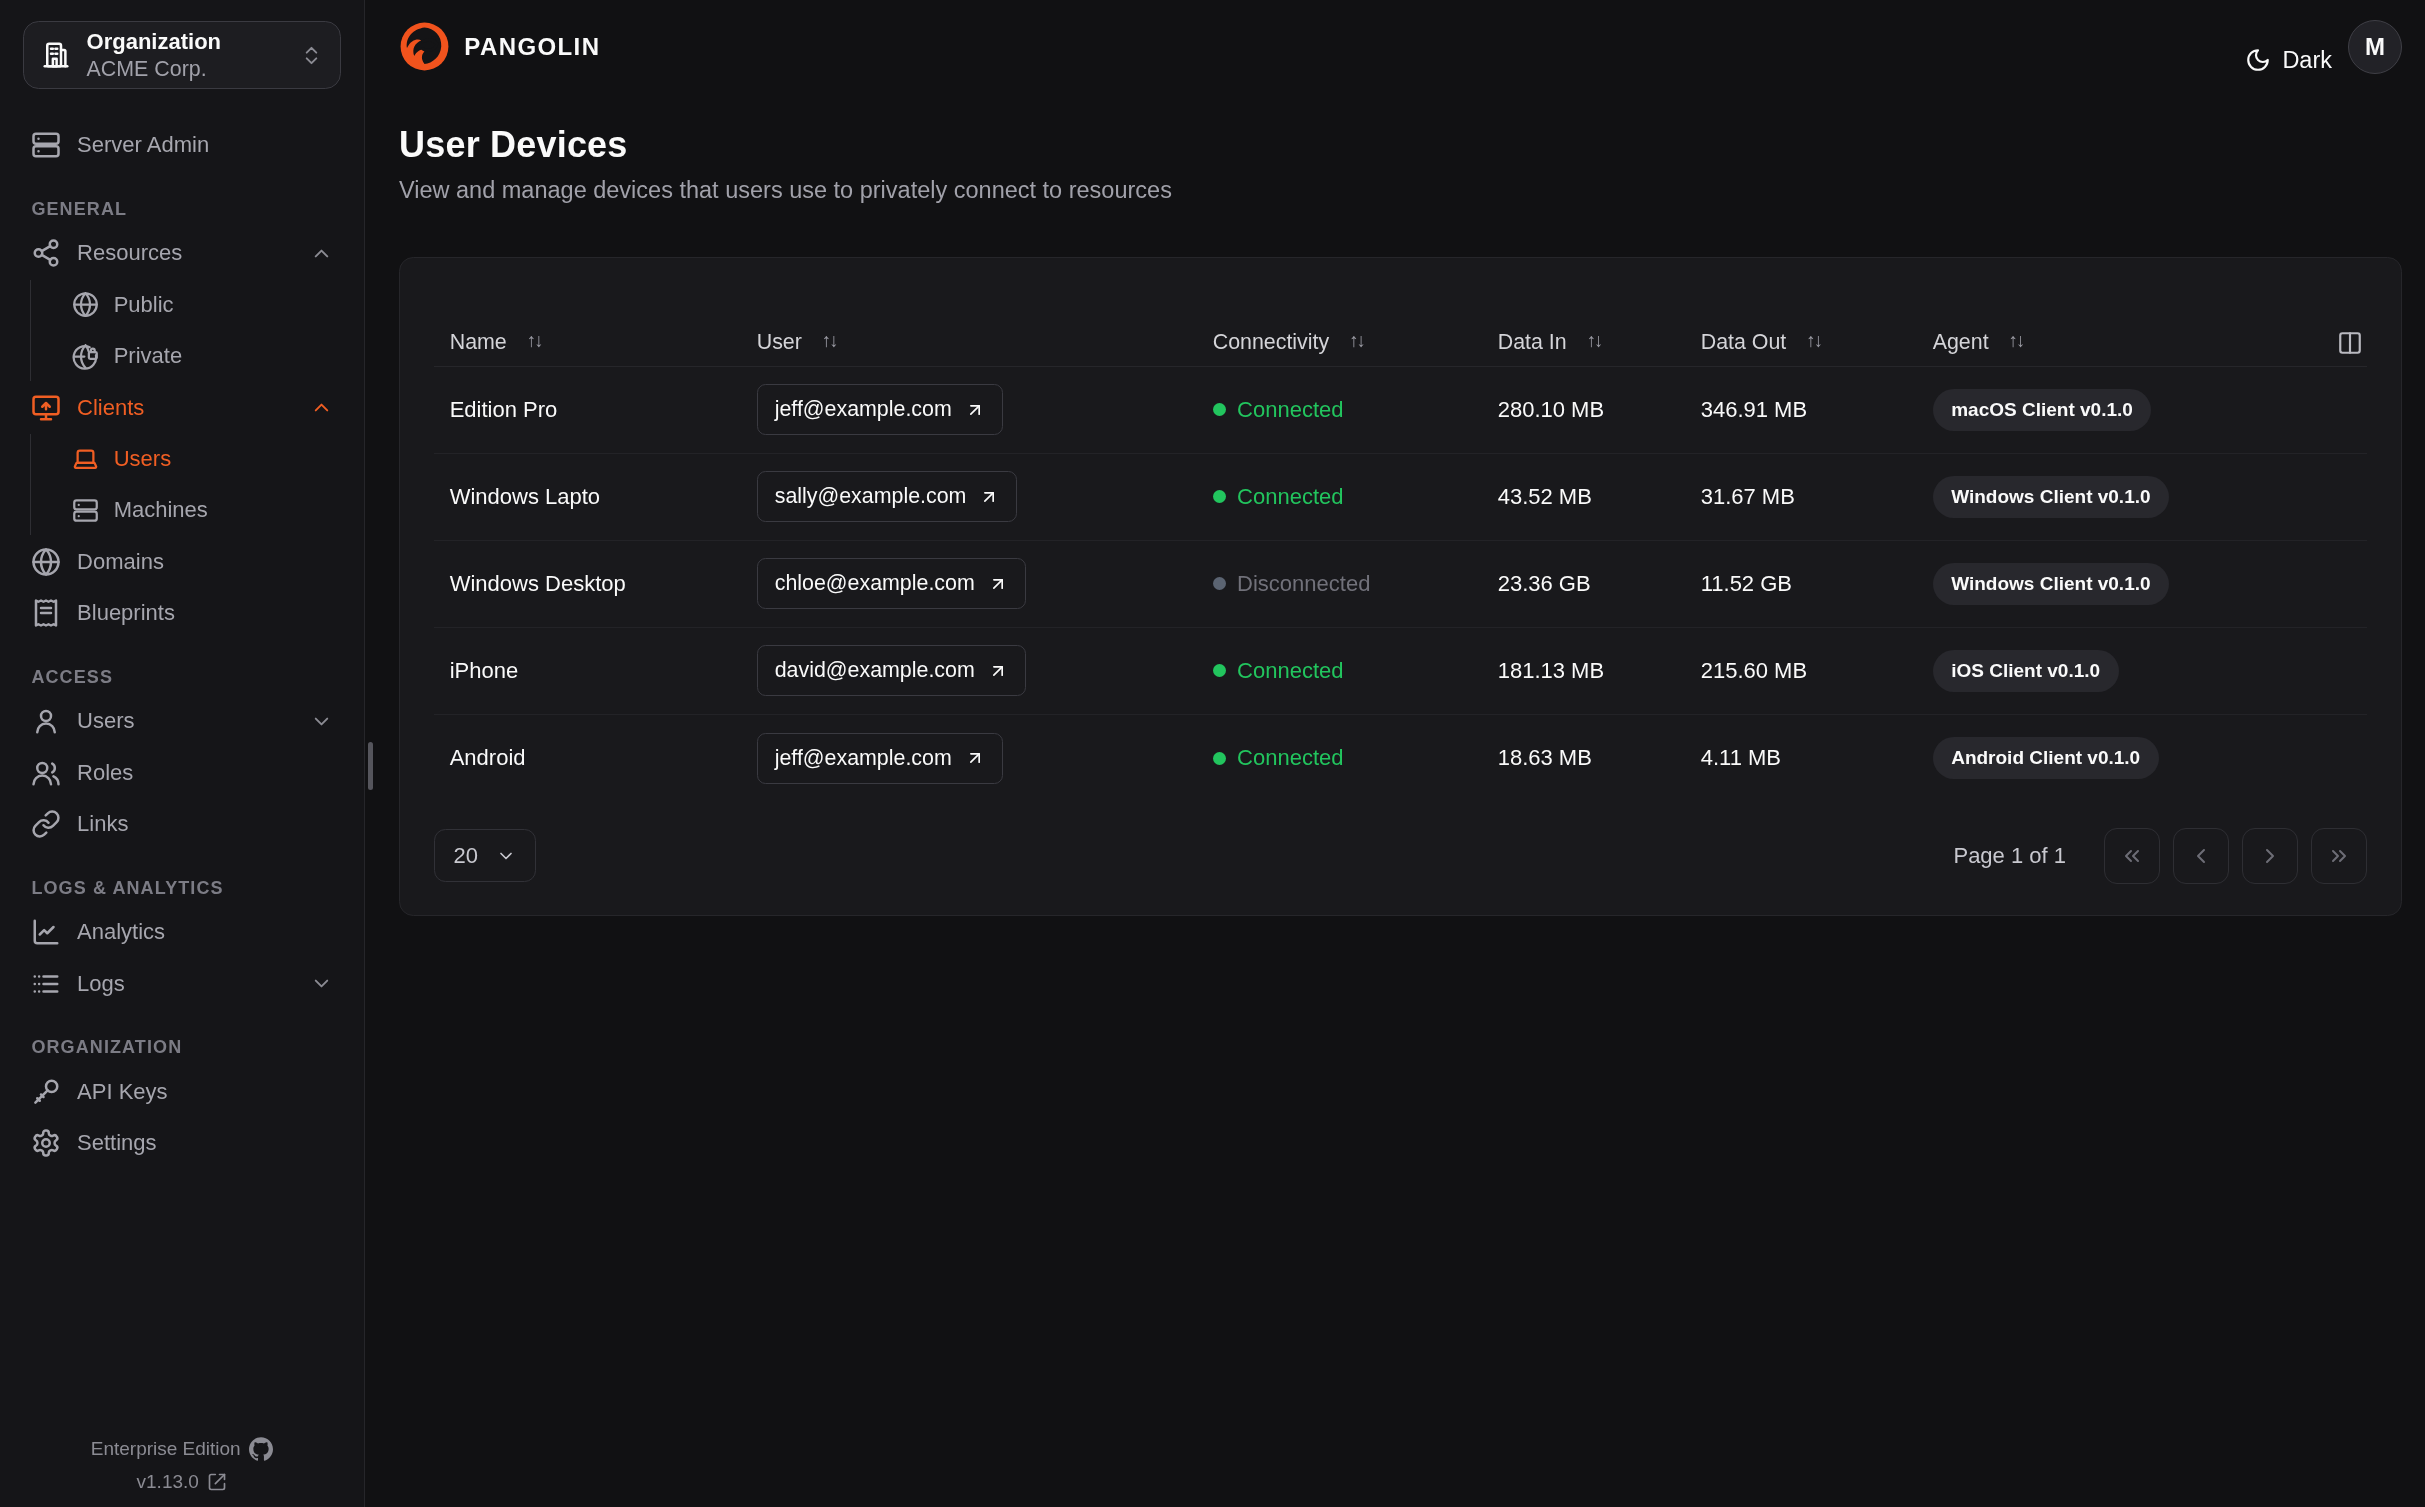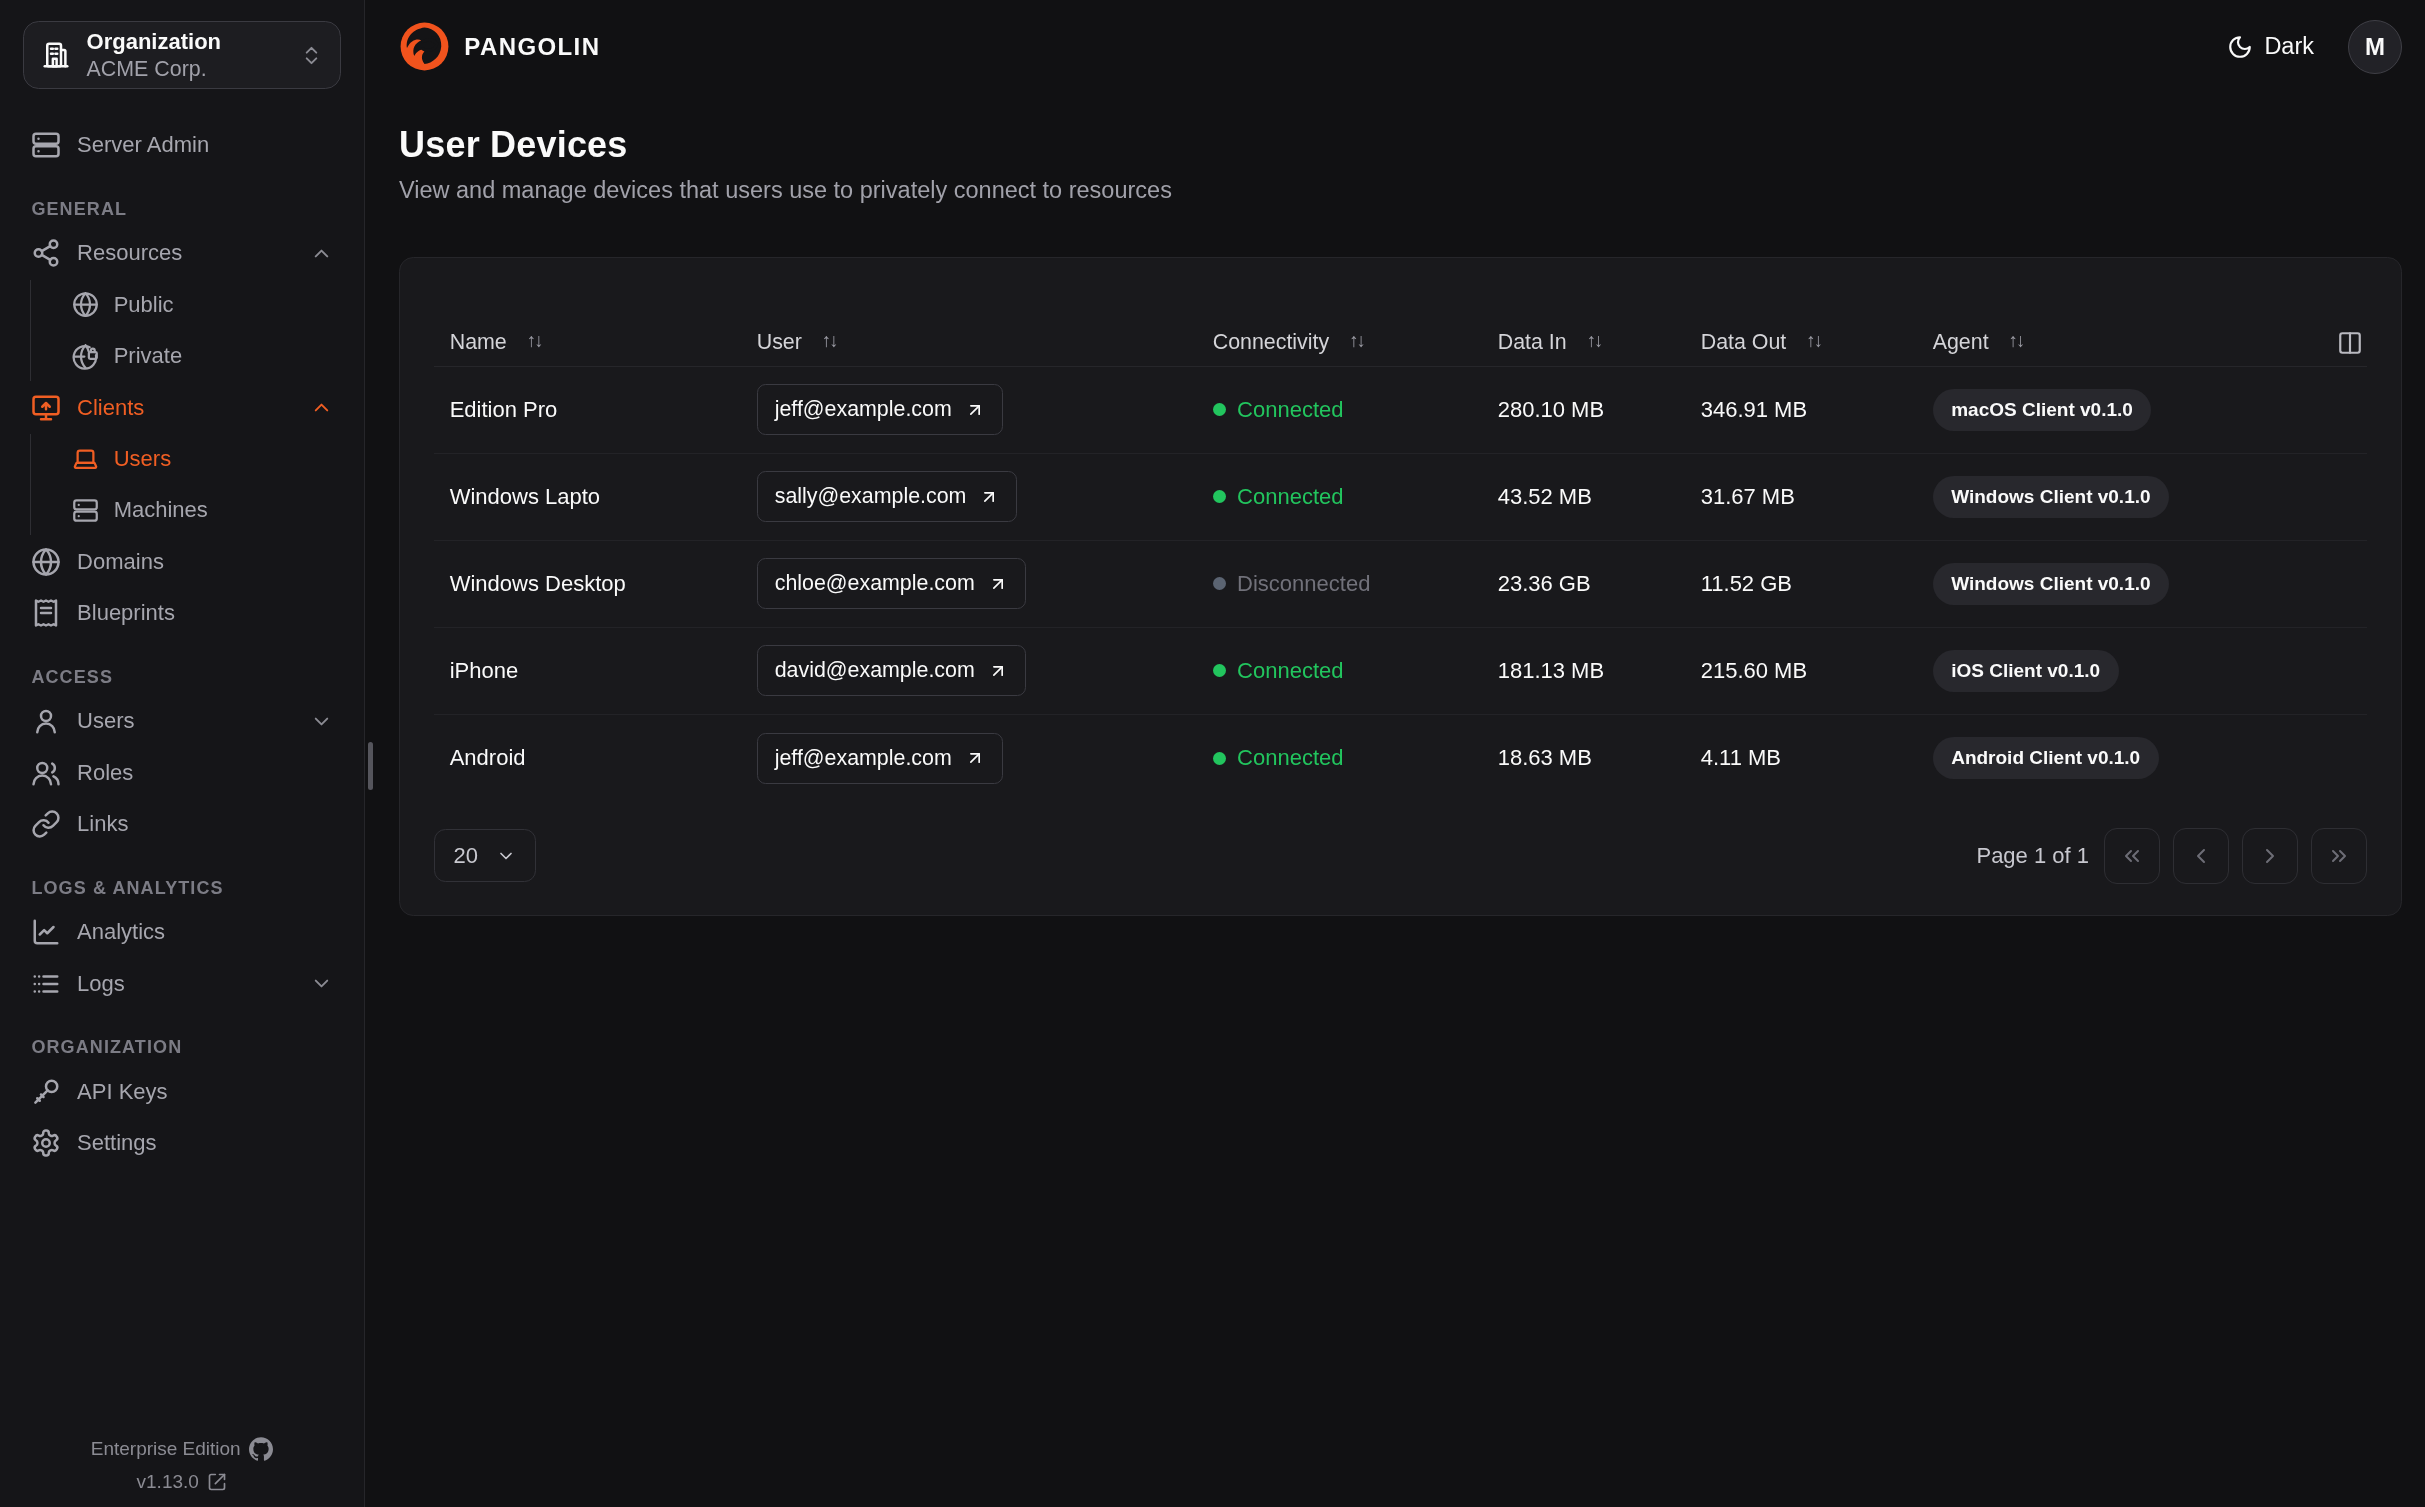--- a/index.html
+++ b/index.html
@@ -64,21 +64,21 @@
     position:absolute;left:368px;top:742px;width:5px;height:48px;
     background:#55555c;border-radius:2.9px;z-index:5;
   }
 
   
   .main{flex:1;padding:0 24px 0 34px;position:relative}
   .topbar{height:93px;display:flex;align-items:center;justify-content:space-between}
   .brand{display:flex;align-items:center;gap:14.3px}
   .brand-logo{width:51px;height:51px}
   .brand-name{font-weight:700;font-size:24px;letter-spacing:1.4px}
-  .top-right{display:flex;align-items:center;gap:34px}
+  .top-right{display:flex;align-items:flex-end;gap:16px}
   .theme-toggle{display:flex;align-items:center;gap:11.4px;background:none;border:none;color:var(--text);font-size:23.5px;font-family:inherit;cursor:pointer}
   .theme-toggle .ic{width:26px;height:26px}
   .avatar{
     width:54px;height:54px;border-radius:50%;
     background:#222227;border:1.4px solid #3f3f46;color:var(--text);
     font-size:24px;font-weight:700;display:flex;align-items:center;justify-content:center;cursor:pointer;
   }
   .page-title{margin-top:31px;font-size:36px;font-weight:700;letter-spacing:0.2px}
   .page-subtitle{margin-top:11.4px;color:var(--muted);font-size:23.5px}
 
@@ -134,21 +134,21 @@
     padding:10px 18.5px;font-size:19px;font-weight:700;color:var(--text);
   }
 
   .card-footer{display:flex;align-items:center;justify-content:space-between;margin-top:26px}
   .page-size{
     display:flex;align-items:center;gap:18.5px;height:53px;padding:0 18.5px;
     background:transparent;border:1.4px solid #313137;border-radius:11.4px;
     color:#c8c8cf;font-size:22px;font-family:inherit;cursor:pointer;
   }
   .pager{display:flex;align-items:center;gap:13px}
-  .page-label{color:#c8c8cf;margin-right:2px}
+  .page-label{color:#c8c8cf;margin-right:25px}
   .pg-btn{
     width:56px;height:56px;border:1.4px solid #2e2e33;border-radius:13px;
     background:transparent;color:#6d6d76;cursor:pointer;
     display:flex;align-items:center;justify-content:center;
   }
   .pg-btn .ic{width:24px;height:24px}
 </style>
 </head>
 <body>
 

